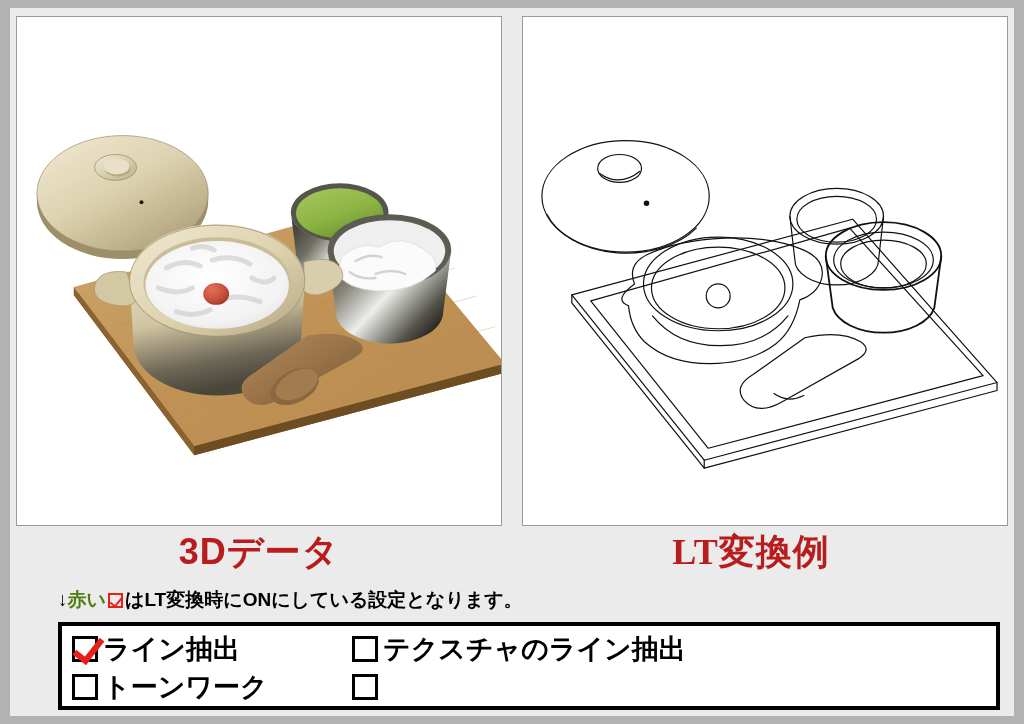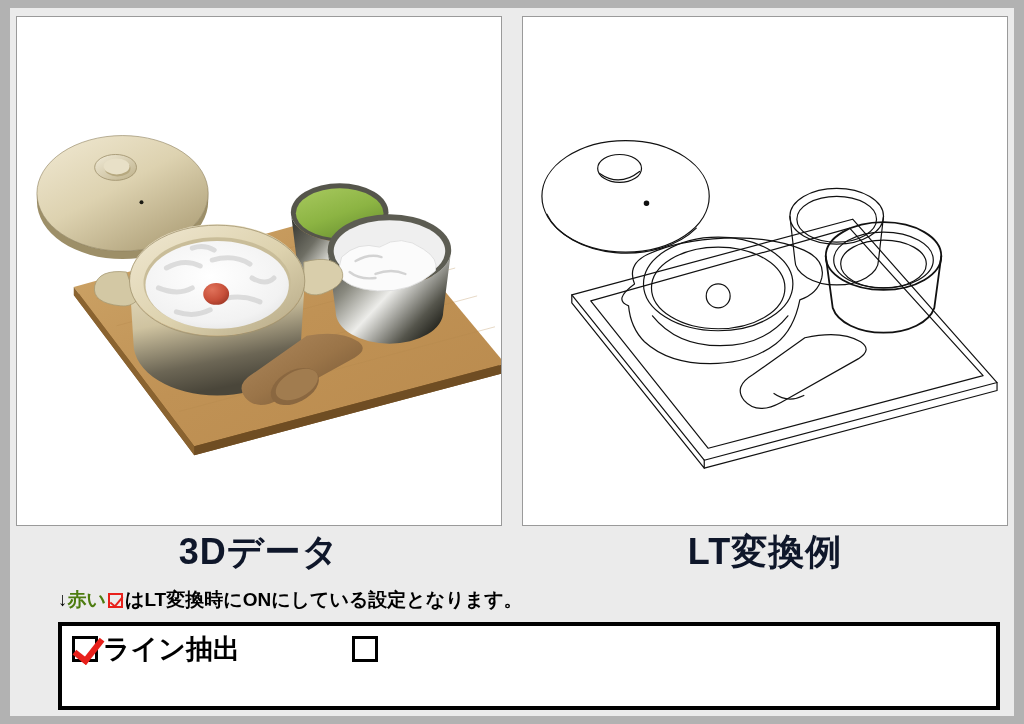--- a/index.html
+++ b/index.html
@@ -57,27 +57,27 @@
     width: 992px;
     height: 48px;
   }
   .caption {
     position: absolute;
     top: 0;
     width: 486px;
     text-align: center;
     font-size: 36px;
     font-weight: bold;
-    color: #0f172a;
+    color: #b91c1c;
     letter-spacing: 1px;
     line-height: 44px;
     white-space: nowrap;
   }
   #caption-3d { left: 0px; }
-  #caption-lt { left: 506px; }
+  #caption-lt { left: 492px; font-family: Liberation Serif, serif; }
 
   
   #note-line {
     position: absolute;
     left: 48px;
     top: 578px;
     height: 28px;
     font-size: 19px;
     font-weight: bold;
     line-height: 28px;
@@ -376,22 +376,30 @@
     <span id="note-arrow">↓</span><span class="red">赤い</span><span class="mini-check"></span><span>はLT変換時にONにしている設定となります。</span>
   </div>
 
   <div id="option-box">
 
     <div class="opt-col" id="opt-col-left">
       <div class="opt-row">
         <span class="cbox checked"></span>
         <span class="opt-label">ライン抽出</span>
       </div>
+      <div class="opt-row">
+        <span class="cbox"></span>
+        <span class="opt-label">トーンワーク</span>
+      </div>
     </div>
 
     <div class="opt-col" id="opt-col-right">
+      <div class="opt-row">
+        <span class="cbox"></span>
+        <span class="opt-label">テクスチャのライン抽出</span>
+      </div>
       <div class="opt-row">
         <span class="cbox"></span>
       </div>
     </div>
 
   </div>
 </div>
 
 </body></html>

